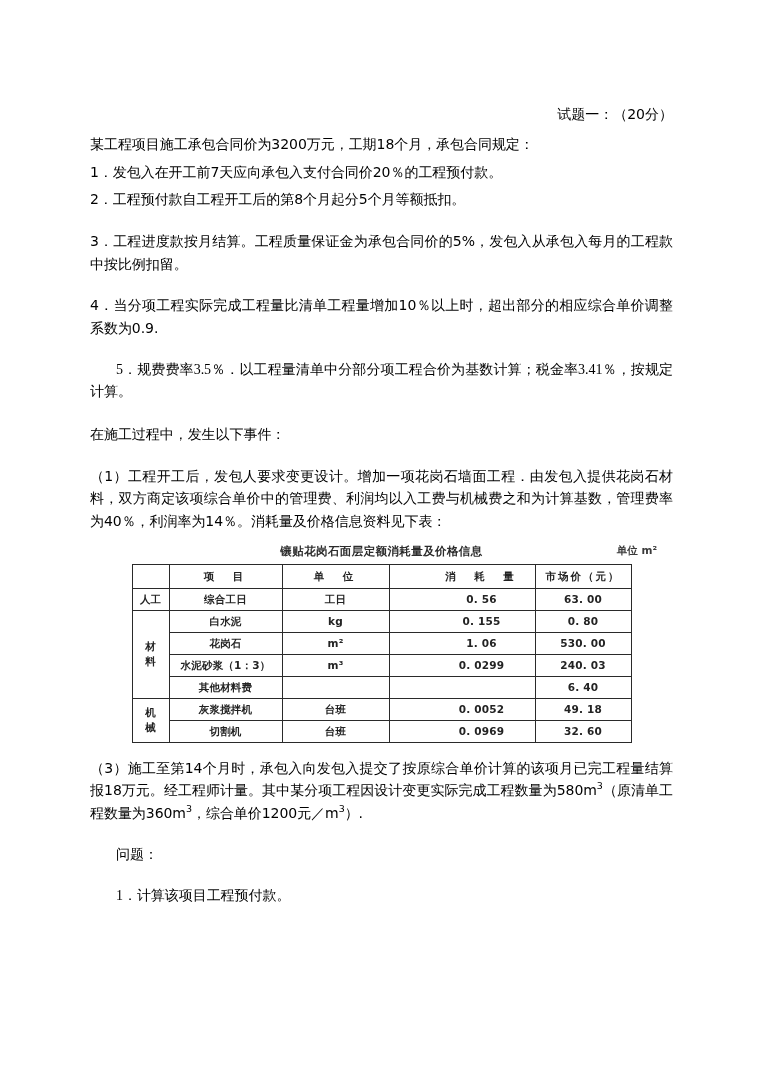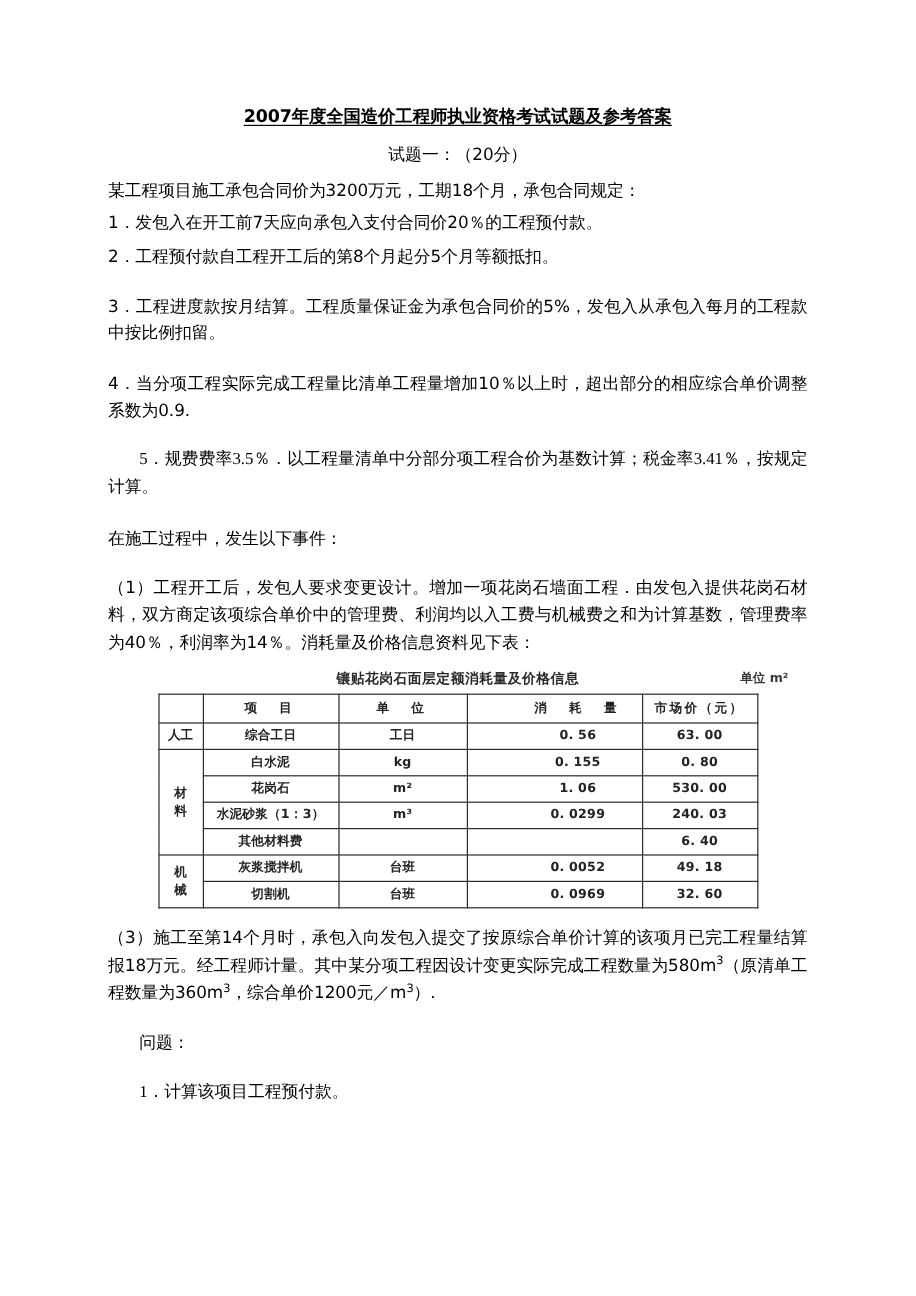--- a/index.html
+++ b/index.html
@@ -30,24 +30,24 @@
     text-align: center;
     font-weight: bold;
     font-size: 14.5px;
     line-height: 1.5;
     letter-spacing: -0.1px;
     margin: 0 0 9px 0;
     text-decoration: underline;
     text-underline-offset: 2px;
   }
   .subtitle {
-    text-align: center;
+    text-align: right;
     font-size: 14px;
     line-height: 1.5;
-    margin: 0 0 8px 0;
+    margin: 16px 0 8px 0;
   }
   p.para {
     font-size: 14px;
     line-height: 1.62;
     margin: 0 0 11px 0;
     text-align: justify;
     letter-spacing: -0.05px;
   }
   p.para.tight {
     margin-bottom: 5px;
@@ -132,21 +132,20 @@
   table.spec td.price{ width: 93px; }
   table.spec tbody tr.group-start td { border-top: 1.6px solid #222; margin-top: 20px; }
   table.spec .hdrtext { letter-spacing: 4px; }
 </style>
 </head>
 <body>
 
 <div id="page">
   <div class="content">
 
-    <div class="doc-title">2007年度全国造价工程师执业资格考试试题及参考答案</div>
 
     <div class="subtitle">试题一：（20分）</div>
 
     <p class="para tight">某工程项目施工承包合同价为3200万元，工期18个月，承包合同规定：</p>
 
     <p class="para tight">1．发包入在开工前7天应向承包入支付合同价20％的工程预付款。</p>
     <p class="para gap">2．工程预付款自工程开工后的第8个月起分5个月等额抵扣。</p>
     <p class="para gap">3．工程进度款按月结算。工程质量保证金为承包合同价的5%，发包入从承包入每月的工程款中按比例扣留。</p>
     <p class="para gap">4．当分项工程实际完成工程量比清单工程量增加10％以上时，超出部分的相应综合单价调整系数为0.9.</p>
     <p class="para gap indent">5．规费费率3.5％．以工程量清单中分部分项工程合价为基数计算；税金率3.41％，按规定计算。</p>

